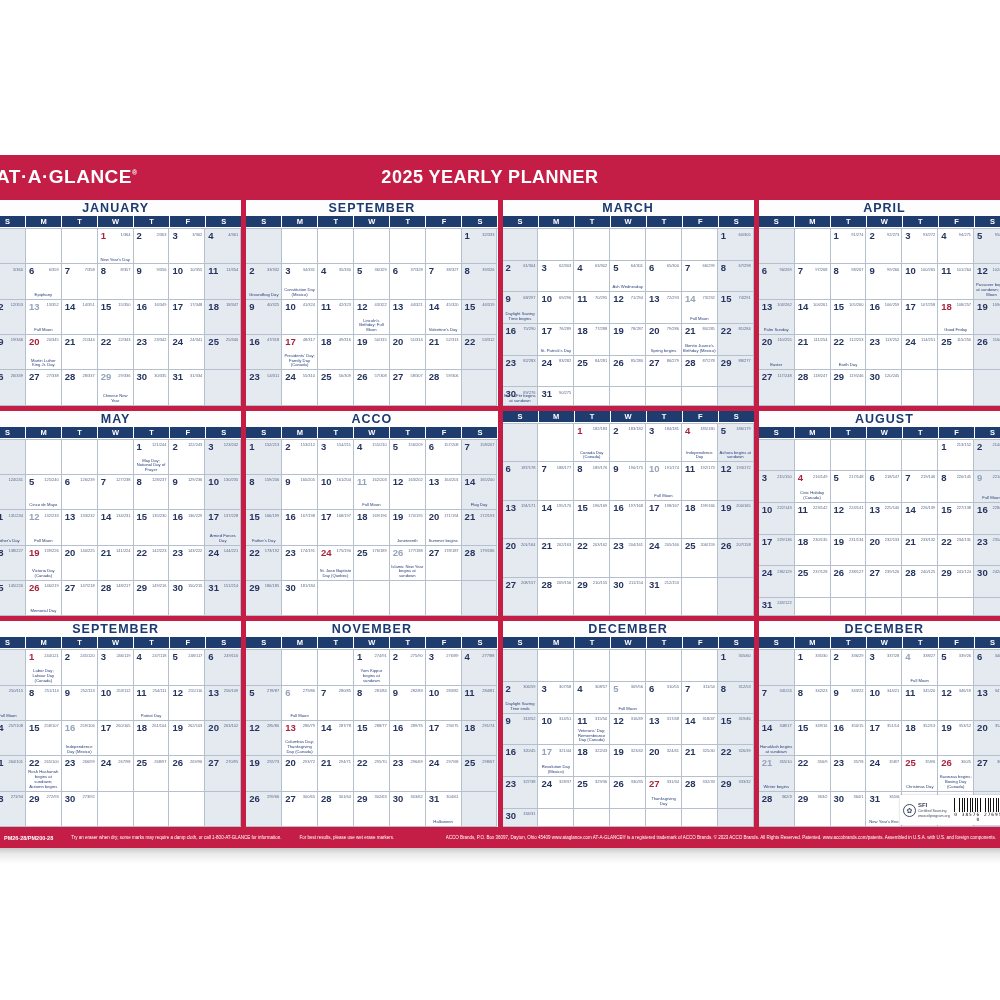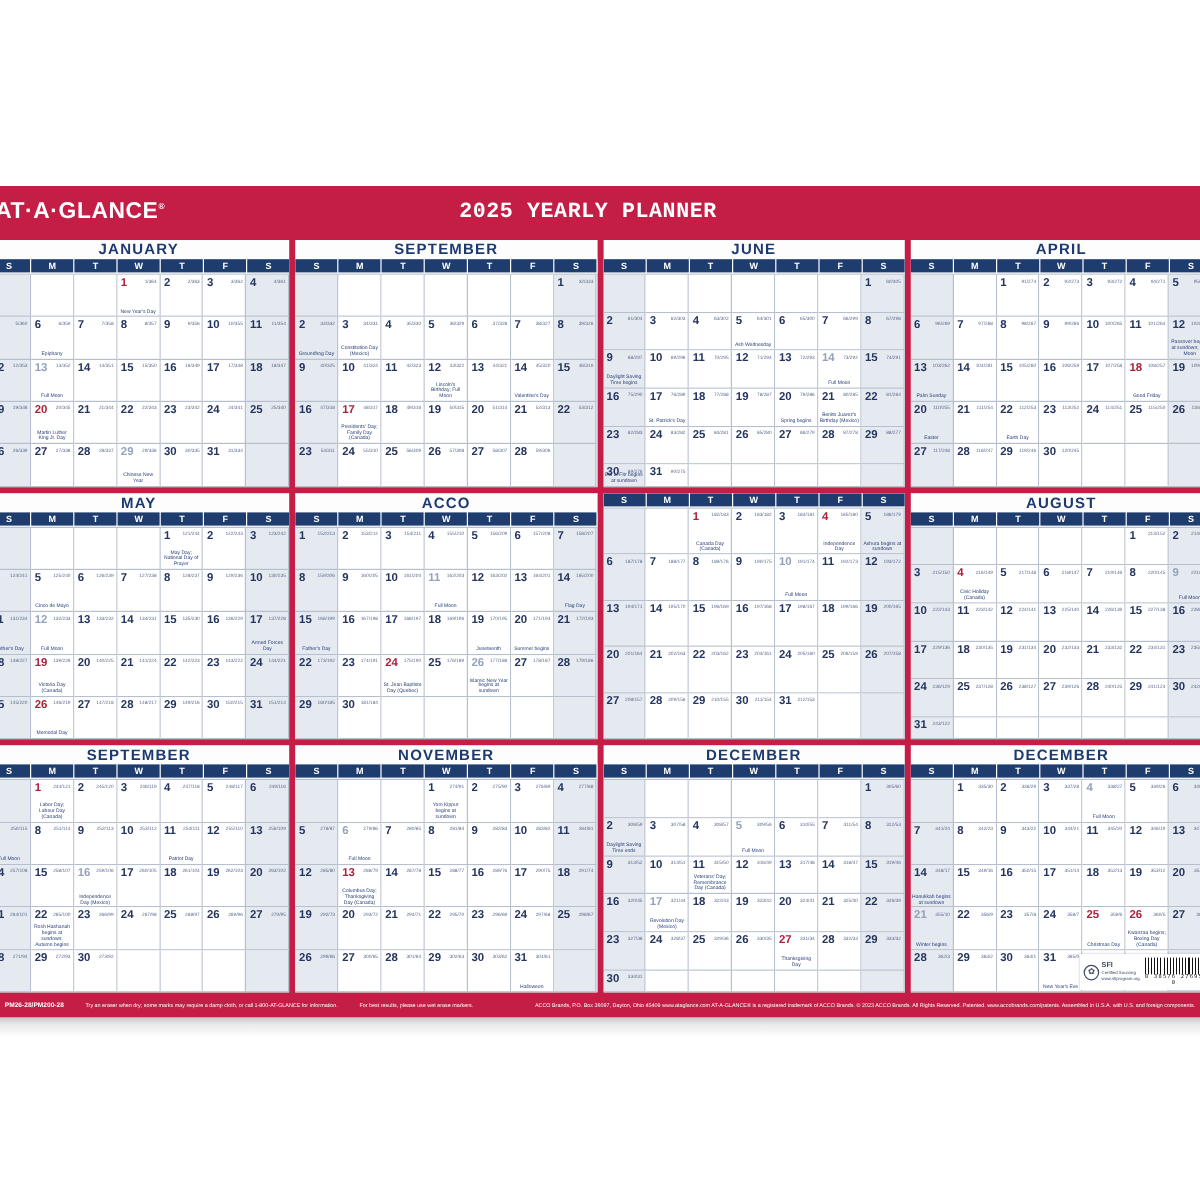--- a/index.html
+++ b/index.html
@@ -3,21 +3,21 @@
 <meta charset="utf-8">
 <style>
   html,body{margin:0;padding:0;}
   body{width:1000px;height:1000px;background:#ffffff;overflow:hidden;position:relative;
        font-family:"Liberation Sans","DejaVu Sans",sans-serif;}
   .planner{position:absolute;left:-10px;top:155px;width:1020px;height:693px;background:#c41e46;}
   
   .hdr{position:relative;height:45px;}
   .logo{position:absolute;left:6px;top:11px;color:#fff;font-weight:bold;font-size:19px;letter-spacing:.5px;}
   .logo sup{font-size:7px;vertical-align:8px;}
-  .htitle{position:absolute;left:500px;top:12px;transform:translateX(-50%);color:#fff;font-weight:bold;font-size:18px;letter-spacing:.5px;white-space:nowrap;font-family:Liberation Mono, monospace;}
+  .htitle{position:absolute;left:500px;top:12px;transform:translateX(-50%);color:#fff;font-weight:bold;font-size:18px;letter-spacing:.5px;white-space:nowrap;}
   
   .mgrid{display:grid;grid-template-columns:repeat(4,1fr);grid-template-rows:repeat(3,1fr);gap:5px;height:627px;}
   .month{background:#fdfdfe;display:flex;flex-direction:column;overflow:hidden;}
   .mtitle{height:16px;line-height:16px;text-align:center;font-weight:bold;font-size:12.5px;letter-spacing:1px;color:#1d3a70;}
   .dow{display:grid;grid-template-columns:repeat(7,1fr);gap:1px;height:11px;background:#fdfdfe;padding:0 0 1px 0;}
   .dow .d{background:#1e3c6e;color:#fff;font-weight:bold;font-size:7.5px;line-height:11px;text-align:center;}
   .weeks{flex:1;display:grid;grid-template-columns:repeat(7,1fr);border-top:1px solid #b6bfce;}
   .cell{position:relative;background:#ffffff;border-right:1px solid #b6bfce;border-bottom:1px solid #b6bfce;overflow:hidden;}
   .cell.we{background:#e5eaf1;}
   .dnum{position:absolute;top:1px;left:3px;font-weight:bold;font-size:9.5px;color:#26355f;}
@@ -331,21 +331,21 @@
             <span class="jul">58/307</span>
           </div>
           <div class="cell">
             <span class="dnum">28</span>
             <span class="jul">59/306</span>
           </div>
           <div class="cell we"></div>
         </div>
       </section>
       <section class="month">
-        <div class="mtitle">JUNE</div>
+        <div class="mtitle">MARCH</div>
         <div class="dow">
           <span class="d">S</span>
           <span class="d">M</span>
           <span class="d">T</span>
           <span class="d">W</span>
           <span class="d">T</span>
           <span class="d">F</span>
           <span class="d">S</span>
         </div>
         <div class="weeks" style="grid-template-rows: 1fr 1fr 1fr 1fr 1fr 0.58fr;">

